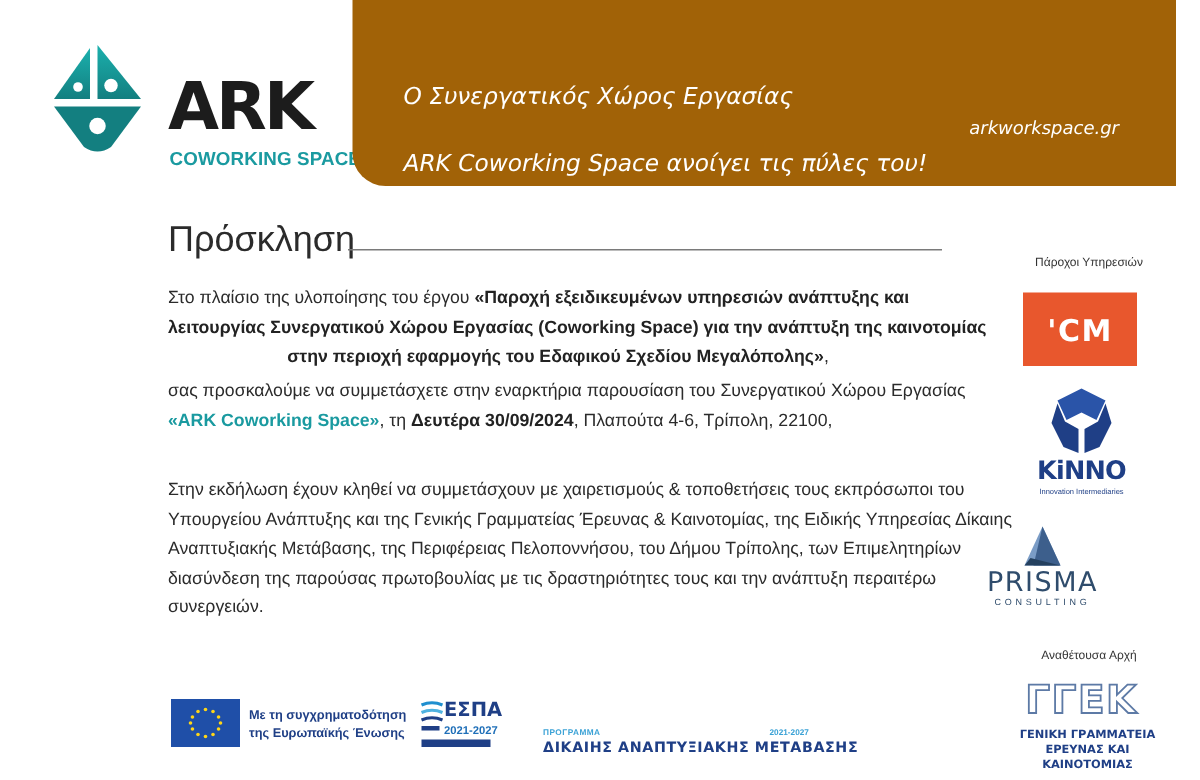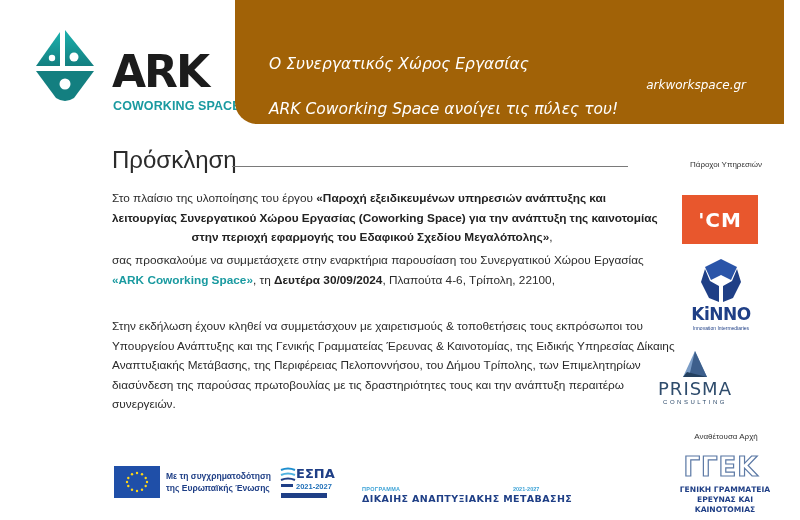--- a/index.html
+++ b/index.html
@@ -25,21 +25,21 @@
   .para { position: absolute; left: 112px; width: 520px; font-size: 11.8px; line-height: 19.5px; color: #2b2b2b; font-family: "Liberation Sans", sans-serif; }
   .para b { font-weight: bold; color: #222; }
   .p1 { top: 189px; }
   .p2 { top: 251px; }
   .p3 { top: 317px; }
   .teal-bold { color: #1a9aa0; font-weight: bold; }
   .line { display: block; white-space: nowrap; }
   .line.center { text-align: center; width: 520px; }
 
   
-  .providers-label { position: absolute; left: 672px; top: 160px; width: 108px; font-size: 8px; text-align: center; color: #333; }
+  .providers-label { position: absolute; left: 672px; top: 170px; width: 108px; font-size: 8px; text-align: center; color: #333; }
   .pcm-logo { position: absolute; left: 682px; top: 195px; width: 76px; height: 49px; background: #e8572d; display: flex; align-items: center; justify-content: center; color: #fff; font-weight: bold; font-size: 20px; letter-spacing: 1px; font-family: "DejaVu Sans", sans-serif; }
   .kinno { position: absolute; left: 685px; top: 258px; width: 90px; height: 80px; }
   .kinno-word { position: absolute; left: 0; top: 46px; width: 72px; text-align: center; font-weight: bold; font-size: 17px; color: #1f3f86; font-family: "DejaVu Sans", sans-serif; letter-spacing: -0.5px; }
   .kinno-sub { position: absolute; left: 0; top: 67px; width: 72px; text-align: center; font-size: 5px; color: #1f3f86; }
   .prisma { position: absolute; left: 655px; top: 350px; width: 80px; height: 60px; }
   .prisma-word { position: absolute; left: 0; top: 28px; width: 80px; text-align: center; font-size: 18px; color: #2f4c6c; font-family: "DejaVu Sans", sans-serif; letter-spacing: 1px; }
   .prisma-sub { position: absolute; left: 0; top: 49px; width: 80px; text-align: center; font-size: 6px; color: #2f4c6c; letter-spacing: 2.5px; }
   .authority-label { position: absolute; left: 672px; top: 432px; width: 108px; text-align: center; font-size: 8px; color: #333; }
   .gsri { position: absolute; left: 670px; top: 452px; width: 120px; height: 60px; }
   .gsri-word { position: absolute; left: 0; top: 0; width: 102px; text-align: center; font-size: 26px; font-weight: bold; color: #ffffff; -webkit-text-stroke: 1.2px #5d7aa6; font-family: "DejaVu Sans", sans-serif; letter-spacing: 1px; line-height: 30px; }

